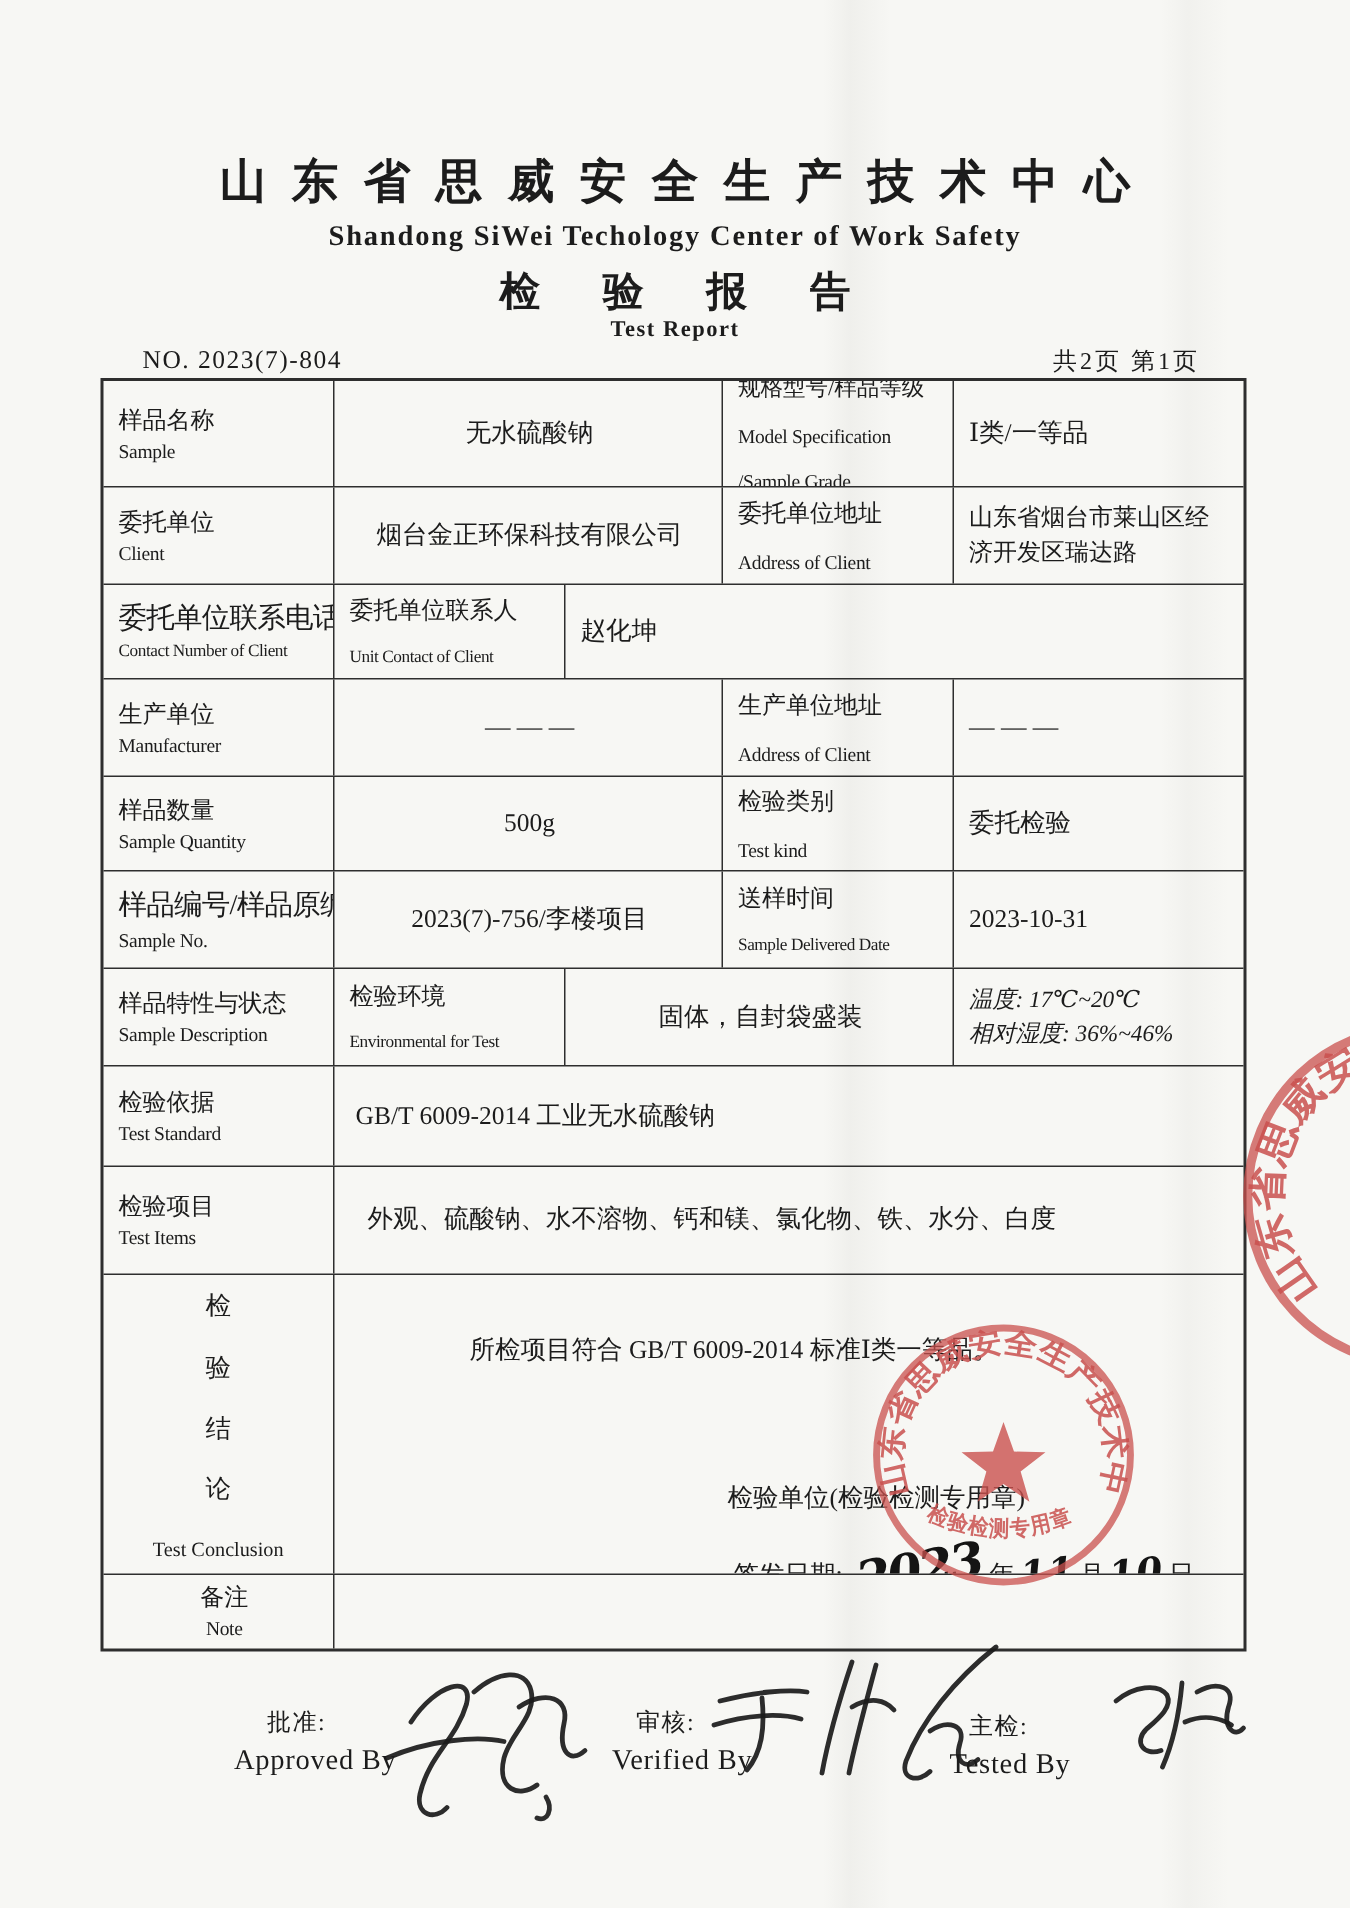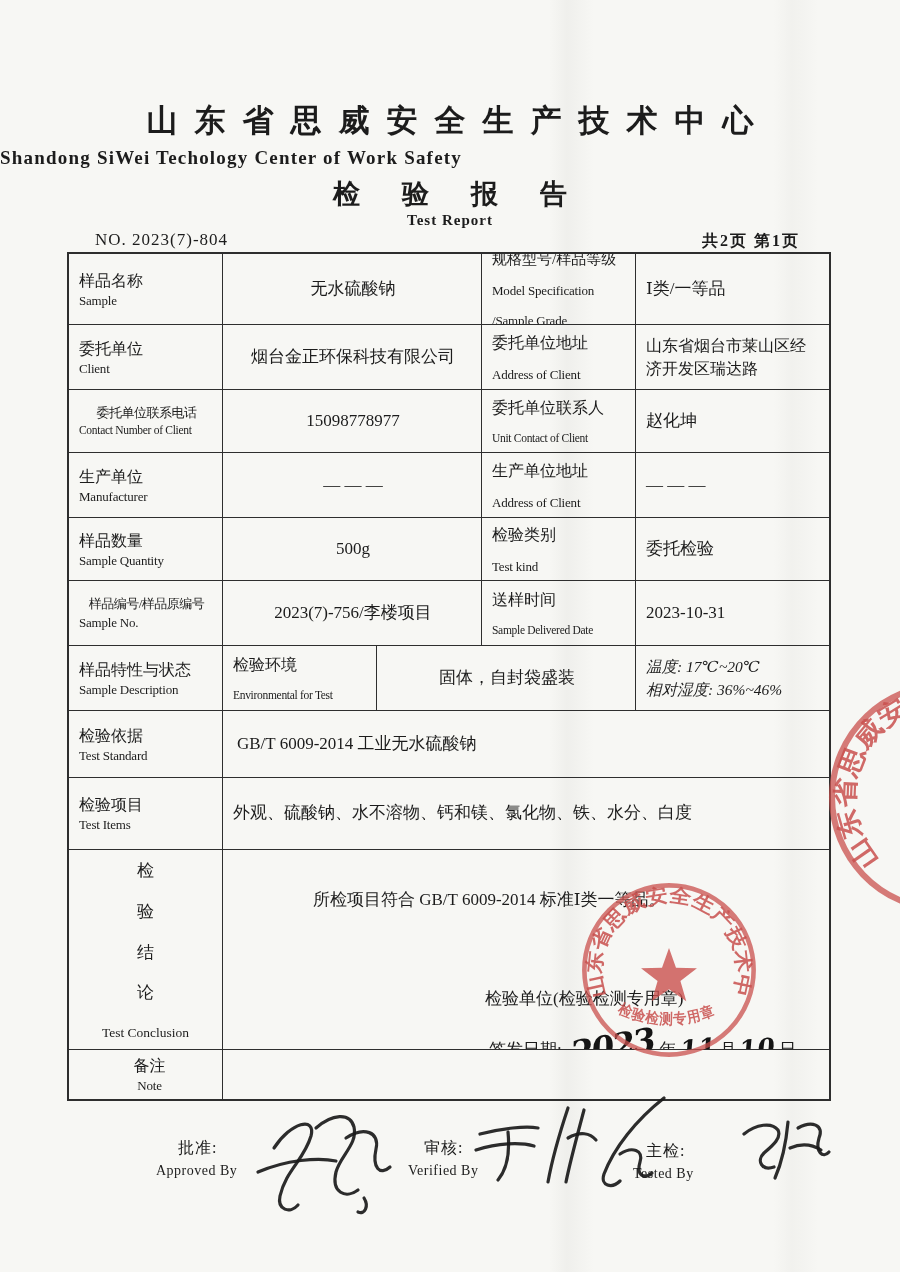--- a/index.html
+++ b/index.html
@@ -12,56 +12,56 @@
         rgba(200,200,195,0) 86%, rgba(170,170,165,.08) 88%,
         rgba(200,200,195,0) 91%),
       #f7f7f4;
     overflow:hidden;
     font-family:"Liberation Serif","DejaVu Serif",serif;
     color:#1c1c1c;
   }
   .abs{position:absolute;}
   
   .org-zh{left:0;right:0;top:100px;text-align:center;font-size:31px;font-weight:bold;letter-spacing:17px;text-indent:17px;}
-  .org-en{left:0;right:0;top:147px;font-size:19px;font-weight:700;letter-spacing:1.2px;}
+  .org-en{left:0;right:0;top:147px;text-align:center;font-size:19px;font-weight:700;letter-spacing:1.2px;}
   .title-zh{left:0;right:0;top:176px;text-align:center;font-size:27px;font-weight:bold;letter-spacing:42px;text-indent:42px;}
   .title-en{left:0;right:0;top:212px;text-align:center;font-size:15px;font-weight:600;letter-spacing:1px;}
   .report-no{left:95px;top:230px;font-size:17px;letter-spacing:1px;}
-  .page-info{right:100px;top:231px;font-size:16px;letter-spacing:2px;font-weight:bold;}
+  .page-info{right:100px;top:231px;font-size:16px;letter-spacing:2px;}
   
   .rtable{left:67px;top:252px;width:764px;border:2px solid #2e2e2e;box-sizing:border-box;background:transparent;}
   .trow{display:flex;box-sizing:border-box;}
   .trow + .trow{border-top:1px solid #2e2e2e;}
   .c{box-sizing:border-box;display:flex;flex-direction:column;justify-content:center;padding:4px 8px 4px 10px;overflow:hidden;}
   .c + .c{border-left:1px solid #2e2e2e;}
   .w1{width:153px;flex:none;}
   .w2{width:259px;flex:none;text-align:center;}
   .w3{width:154px;flex:none;gap:12px;}
   .w4{flex:1;}
   .lzh{font-size:16px;line-height:1.45;white-space:nowrap;}
-  .lzh.tight{font-size:13px;letter-spacing:-0.5px;text-align:center;}
+  .lzh.tight{font-size:19px;letter-spacing:-0.5px;text-align:center;}
   .len{font-size:13px;line-height:1.35;letter-spacing:-0.2px;white-space:nowrap;}
   .len.tight{font-size:11.5px;letter-spacing:-0.3px;}
   .val{font-size:17px;line-height:1.35;}
   .val.sm{font-size:15.5px;line-height:1.5;font-style:italic;}
   
   .concl-label{align-items:center;justify-content:space-between;padding:12px 4px 8px;}
   .cchar{font-size:17px;line-height:1;}
   .clab-en{font-size:13.5px;white-space:nowrap;}
   .concl-cell{position:relative;padding:0;}
   .concl-result{position:absolute;left:90px;top:38px;font-size:17px;}
   .concl-unit{position:absolute;left:262px;top:137px;font-size:17px;}
   .concl-date{position:absolute;left:266px;top:174px;font-size:17px;white-space:nowrap;}
   .hw{font-family:"DejaVu Serif",serif;font-style:italic;font-weight:bold;display:inline-block;color:#141414;}
   .hw-year{font-size:33px;transform:rotate(-10deg) translateY(3px);margin:0 6px 0 8px;letter-spacing:-2px;}
   .hw-num{font-size:25px;transform:rotate(-6deg) translateY(2px);margin:0 3px;letter-spacing:1px;}
   .note-label{align-items:center;text-align:center;padding-left:16px;}
   
   .sig-zh{font-size:16px;letter-spacing:1px;}
-  .sig-en{font-size:14px;letter-spacing:0.5px;text-align:center;}
+  .sig-en{font-size:19px;letter-spacing:0.5px;text-align:center;}
   .sigsvg path{stroke:#1a1a1a;stroke-width:3.2;fill:none;stroke-linecap:round;stroke-linejoin:round;opacity:.92;}
   
   :root{--stamp-color:#c9504e;}
   .stamp circle{stroke:var(--stamp-color);fill:none;stroke-width:5;opacity:.75;}
   .stamp .star{fill:var(--stamp-color);opacity:.8;}
   .stamp text{fill:var(--stamp-color);opacity:.85;font-weight:bold;font-family:"Liberation Serif","DejaVu Serif",serif;}
   .stamp .arc-t{font-size:21px;}
   .stamp .arc-b{font-size:16px;letter-spacing:1px;}
   .stamp2-wrap{transform:rotate(-22deg);}
 </style>
@@ -112,23 +112,20 @@
       <div class="c w4">
         <div class="val" style="font-size:16px;line-height:1.45">山东省烟台市莱山区经济开发区瑞达路</div>
       </div>
     </div>
 
     <div class="trow" style="height:63px">
       <div class="c w1">
         <div class="lzh tight">委托单位联系电话</div>
         <div class="len tight">Contact Number of Client</div>
       </div>
-      <div class="c w2">
-        <div class="val">15098778977</div>
-      </div>
       <div class="c w3">
         <div class="lzh">委托单位联系人</div>
         <div class="len tight">Unit Contact of Client</div>
       </div>
       <div class="c w4">
         <div class="val">赵化坤</div>
       </div>
     </div>
 
     <div class="trow" style="height:65px">
@@ -208,21 +205,21 @@
       <div class="c w4" style="padding-left:14px">
         <div class="val">GB/T 6009-2014 工业无水硫酸钠</div>
       </div>
     </div>
 
     <div class="trow" style="height:72px">
       <div class="c w1">
         <div class="lzh">检验项目</div>
         <div class="len">Test Items</div>
       </div>
-      <div class="c w4" style="padding-left:10px">
+      <div class="c w4" style="padding-left:22px">
         <div class="val">外观、硫酸钠、水不溶物、钙和镁、氯化物、铁、水分、白度</div>
       </div>
     </div>
 
     <div class="trow" style="height:200px">
       <div class="c w1 concl-label">
         <div class="cchar">检</div>
         <div class="cchar">验</div>
         <div class="cchar">结</div>
         <div class="cchar">论</div>

